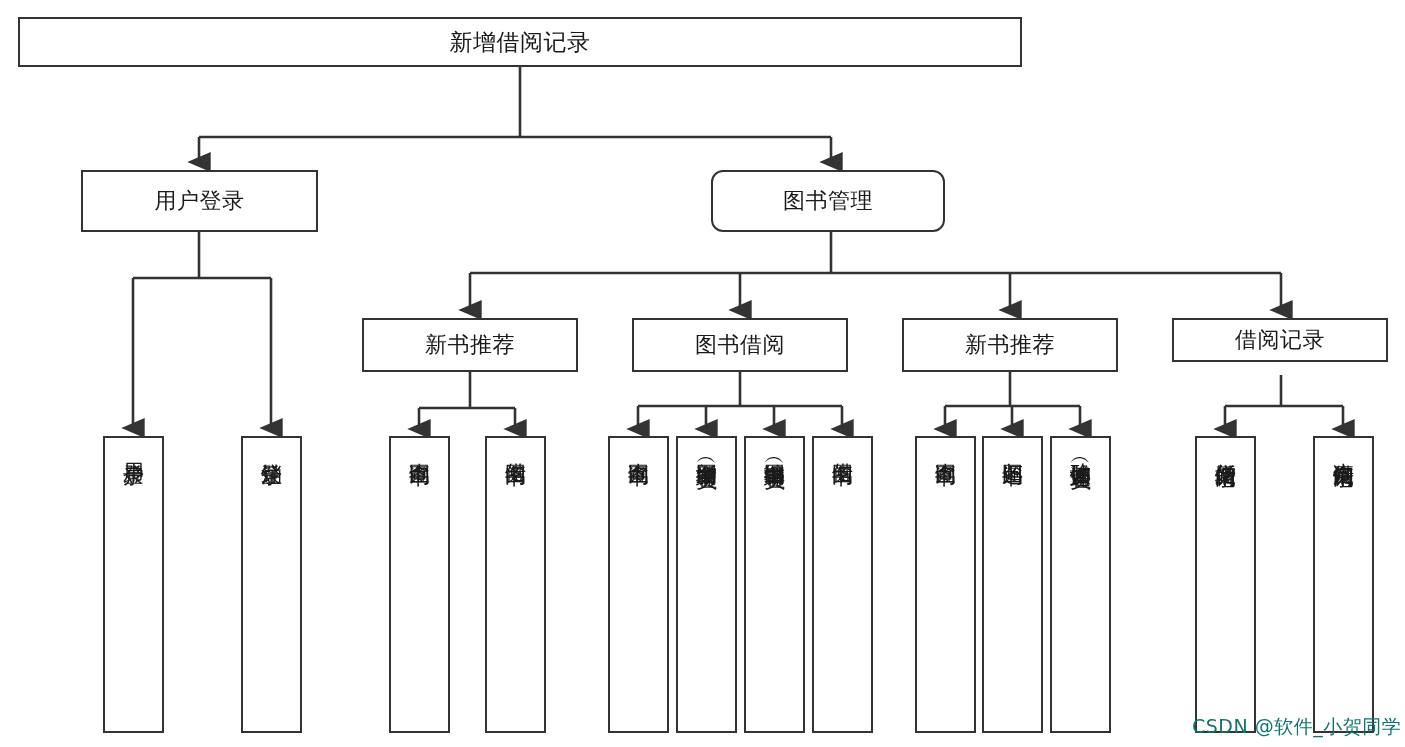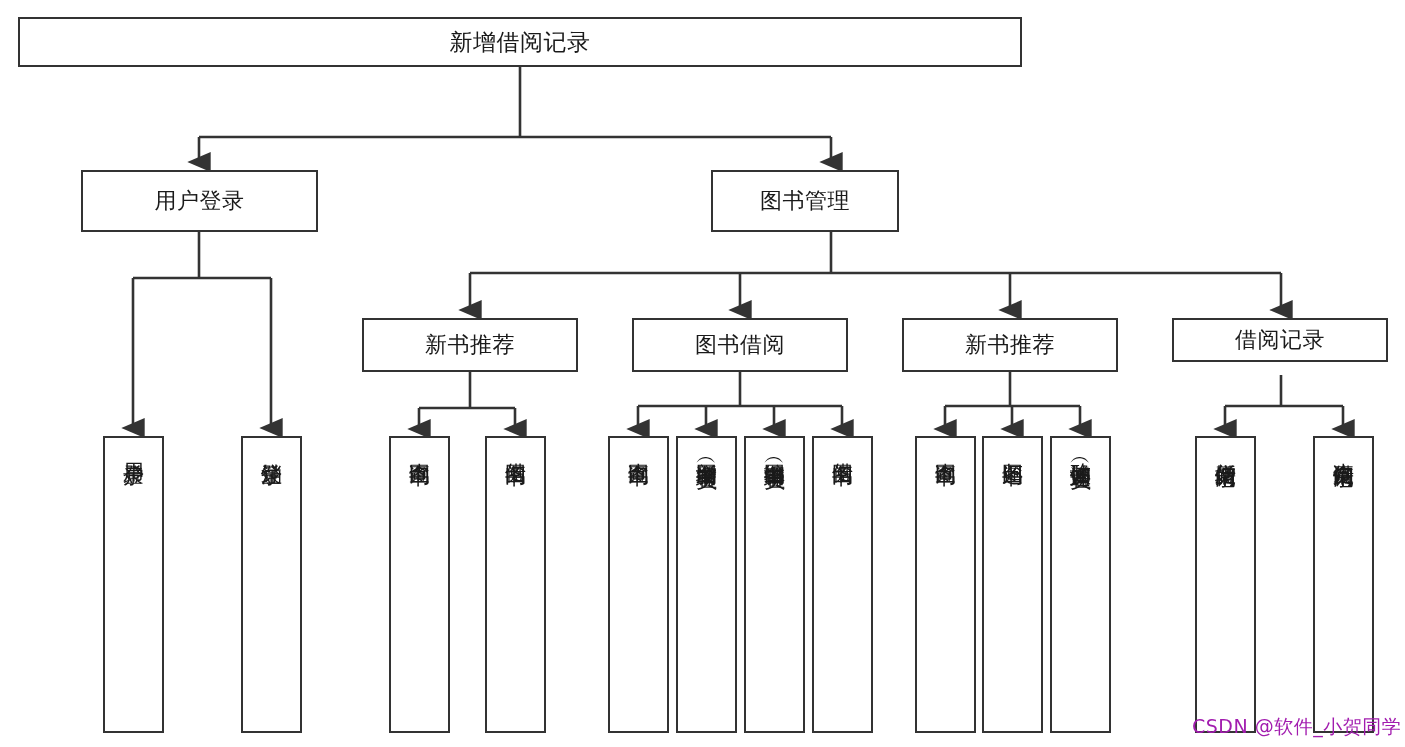--- a/index.html
+++ b/index.html
@@ -62,21 +62,21 @@
     white-space: normal;
     max-height: 280px;
     margin-top: 2px;
   }
   .node.vert.tall .node-label {
     max-height: 288px;
   }
   .watermark {
     position: absolute;
     font-size: 19px;
-    color: #a21caf;
+    color: #0f766e;
     white-space: nowrap;
     letter-spacing: 0.5px;
     user-select: none;
   }
 </style>
 </head>
 <body>
 
 <div id="diagram-root">
 
@@ -131,21 +131,21 @@
   </svg>
 
   <div class="node horiz root" style="left:18px; top:17px; width:1004px; height:50px;">
     <span class="node-label">新增借阅记录</span>
   </div>
 
   <div class="node horiz" style="left:81px; top:170px; width:237px; height:62px;">
     <span class="node-label">用户登录</span>
   </div>
 
-  <div class="node horiz" style="left:711px; top:170px; width:188px; height:62px;">
+  <div class="node horiz" style="left:711px; top:170px; width:234px; height:62px;border-radius:12px;">
     <span class="node-label">图书管理</span>
   </div>
 
   <div class="node horiz" style="left:362px; top:318px; width:216px; height:54px;">
     <span class="node-label">新书推荐</span>
   </div>
 
   <div class="node horiz" style="left:632px; top:318px; width:216px; height:54px;">
     <span class="node-label">图书借阅</span>
   </div>

